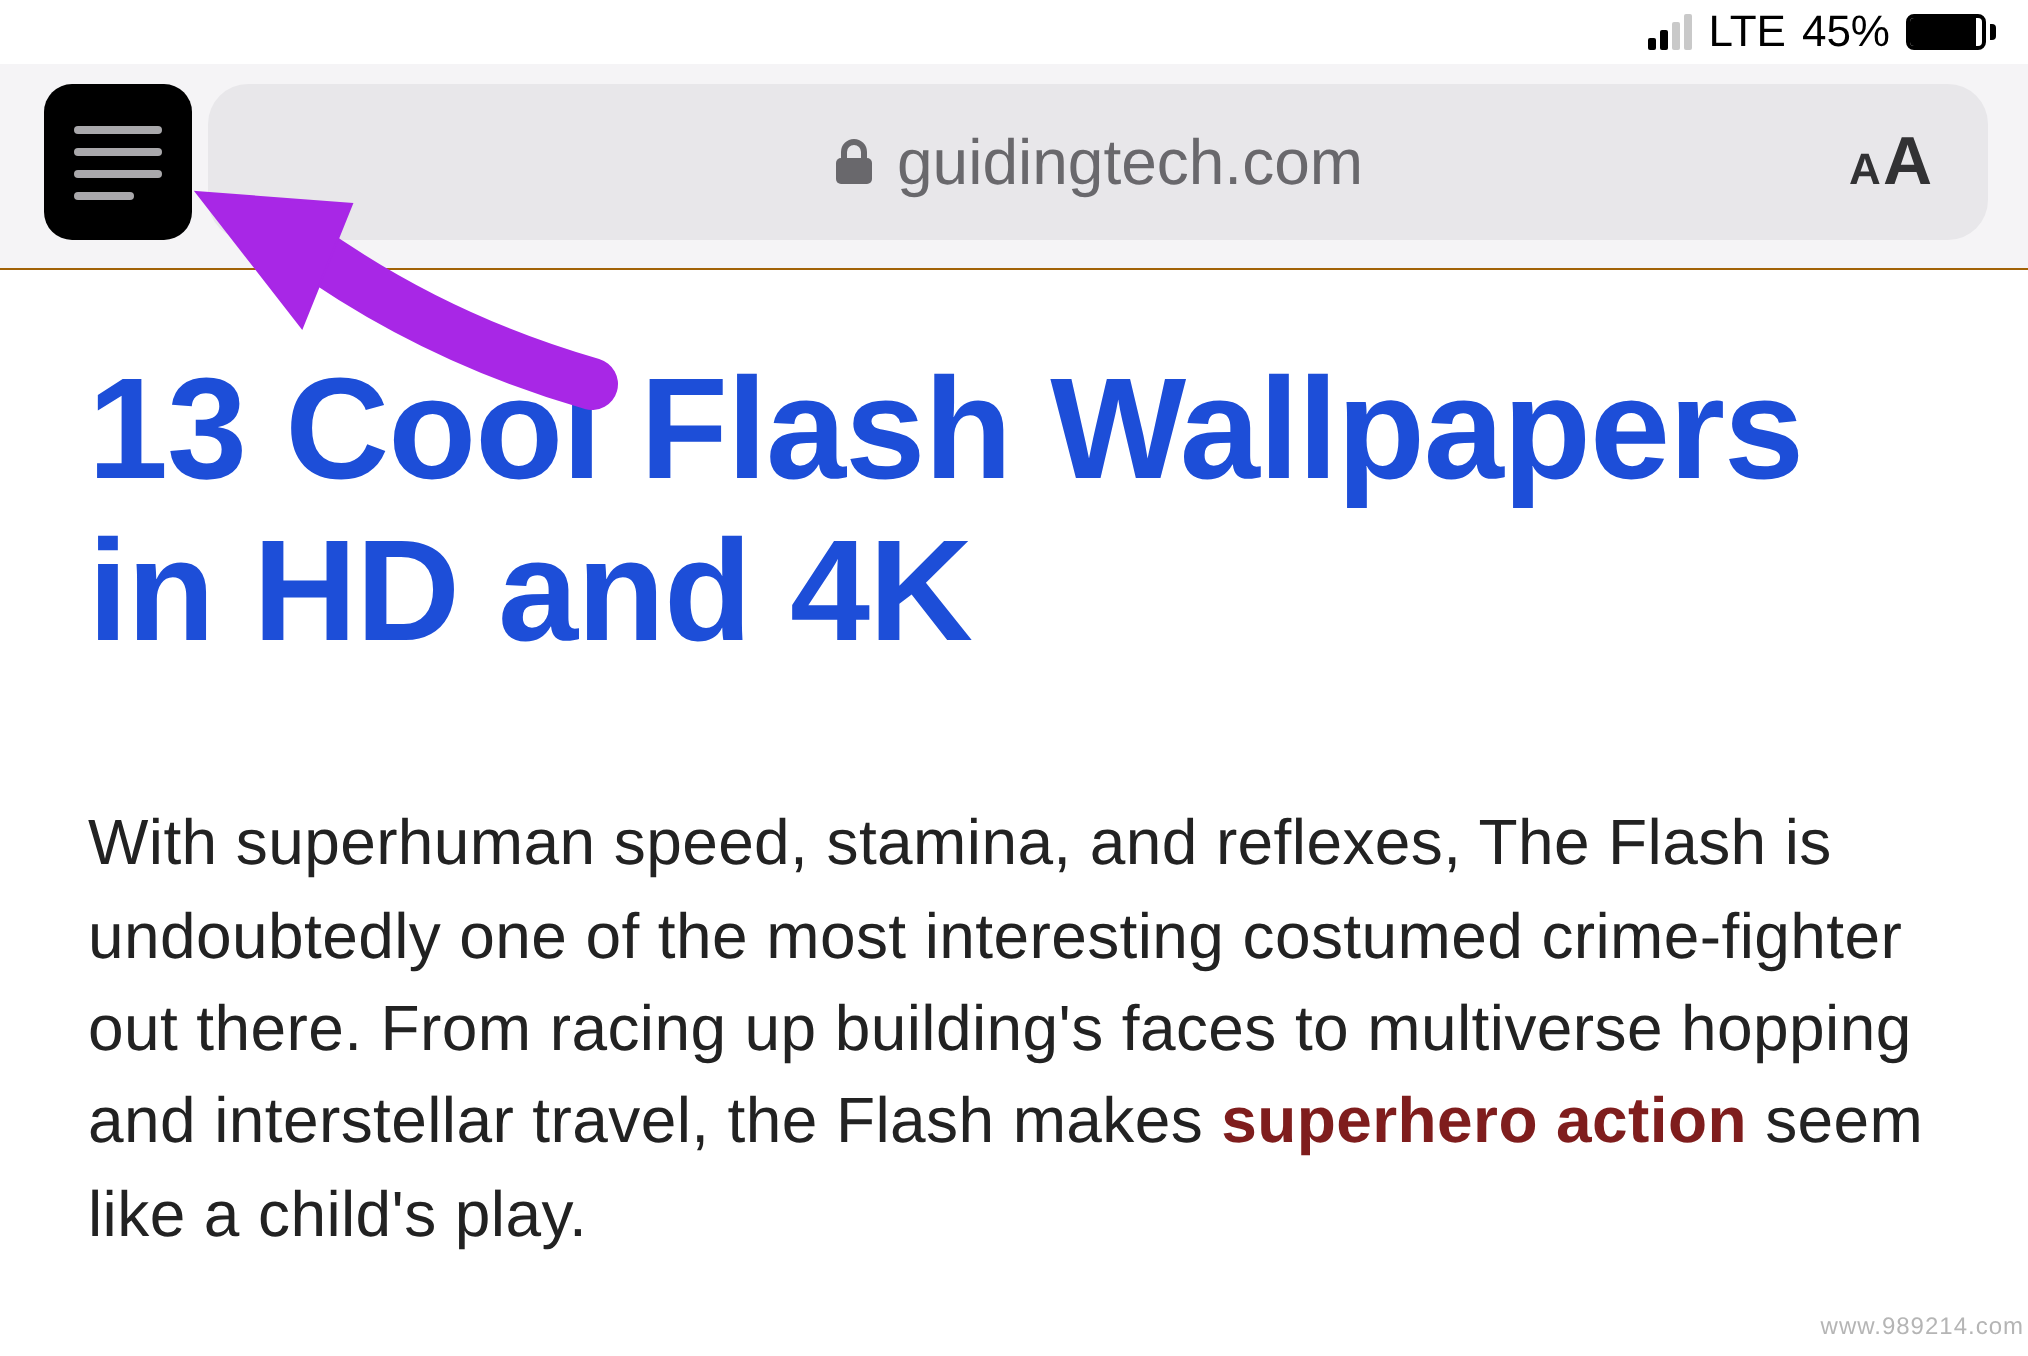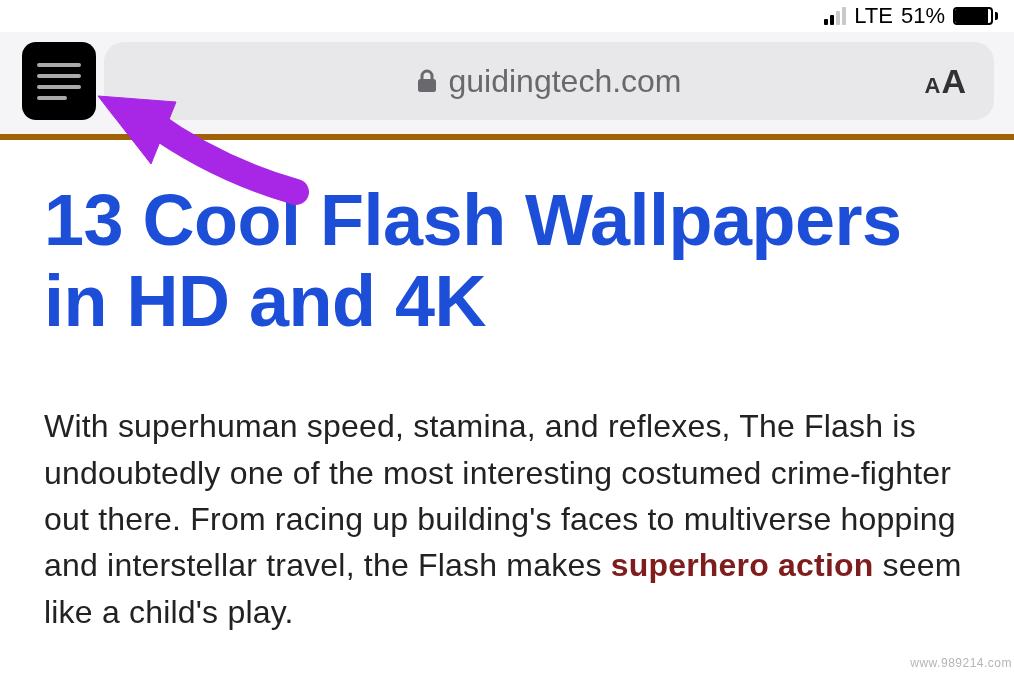--- a/index.html
+++ b/index.html
@@ -54,21 +54,21 @@
     }
     .battery-cap {
       width: 3px; height: 8px; background: #000;
       margin-left: 2px;
       border-radius: 0 2px 2px 0;
     }
 
     .chrome {
       background: #f5f4f6;
       padding: 10px 12px 14px 12px;
-      border-bottom: 6px solid #a16207;
+      border-bottom: 1px solid #a16207;
       position: relative;
     }
     .url-pill {
       background: #e8e7ea;
       border-radius: 20px;
       height: 78px;
       display: flex;
       align-items: center;
       position: relative;
       margin-left: 92px;
@@ -169,21 +169,21 @@
 <body>
 
 <div class="status-bar">
   <div class="signal">
     <div class="signal-dot"></div>
     <div class="signal-dot"></div>
     <div class="signal-dot empty"></div>
     <div class="signal-dot empty"></div>
   </div>
   <span>LTE</span>
-  <span>51%</span>
+  <span>45%</span>
   <span class="battery">
     <span class="battery-body">
         <span class="battery-fill" style="width:91%"></span>
       </span>
     <span class="battery-cap"></span>
   </span>
 </div>
 
 <div class="chrome">
   <div class="reader-btn">

